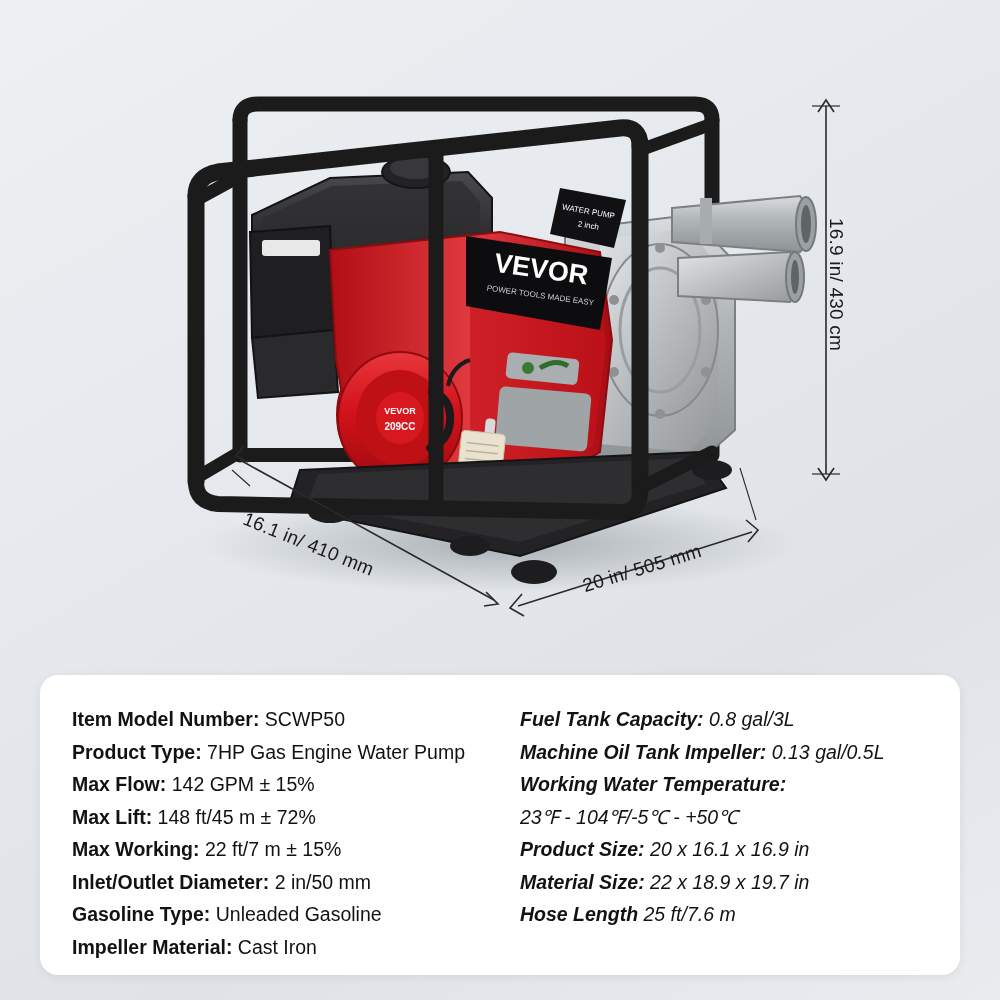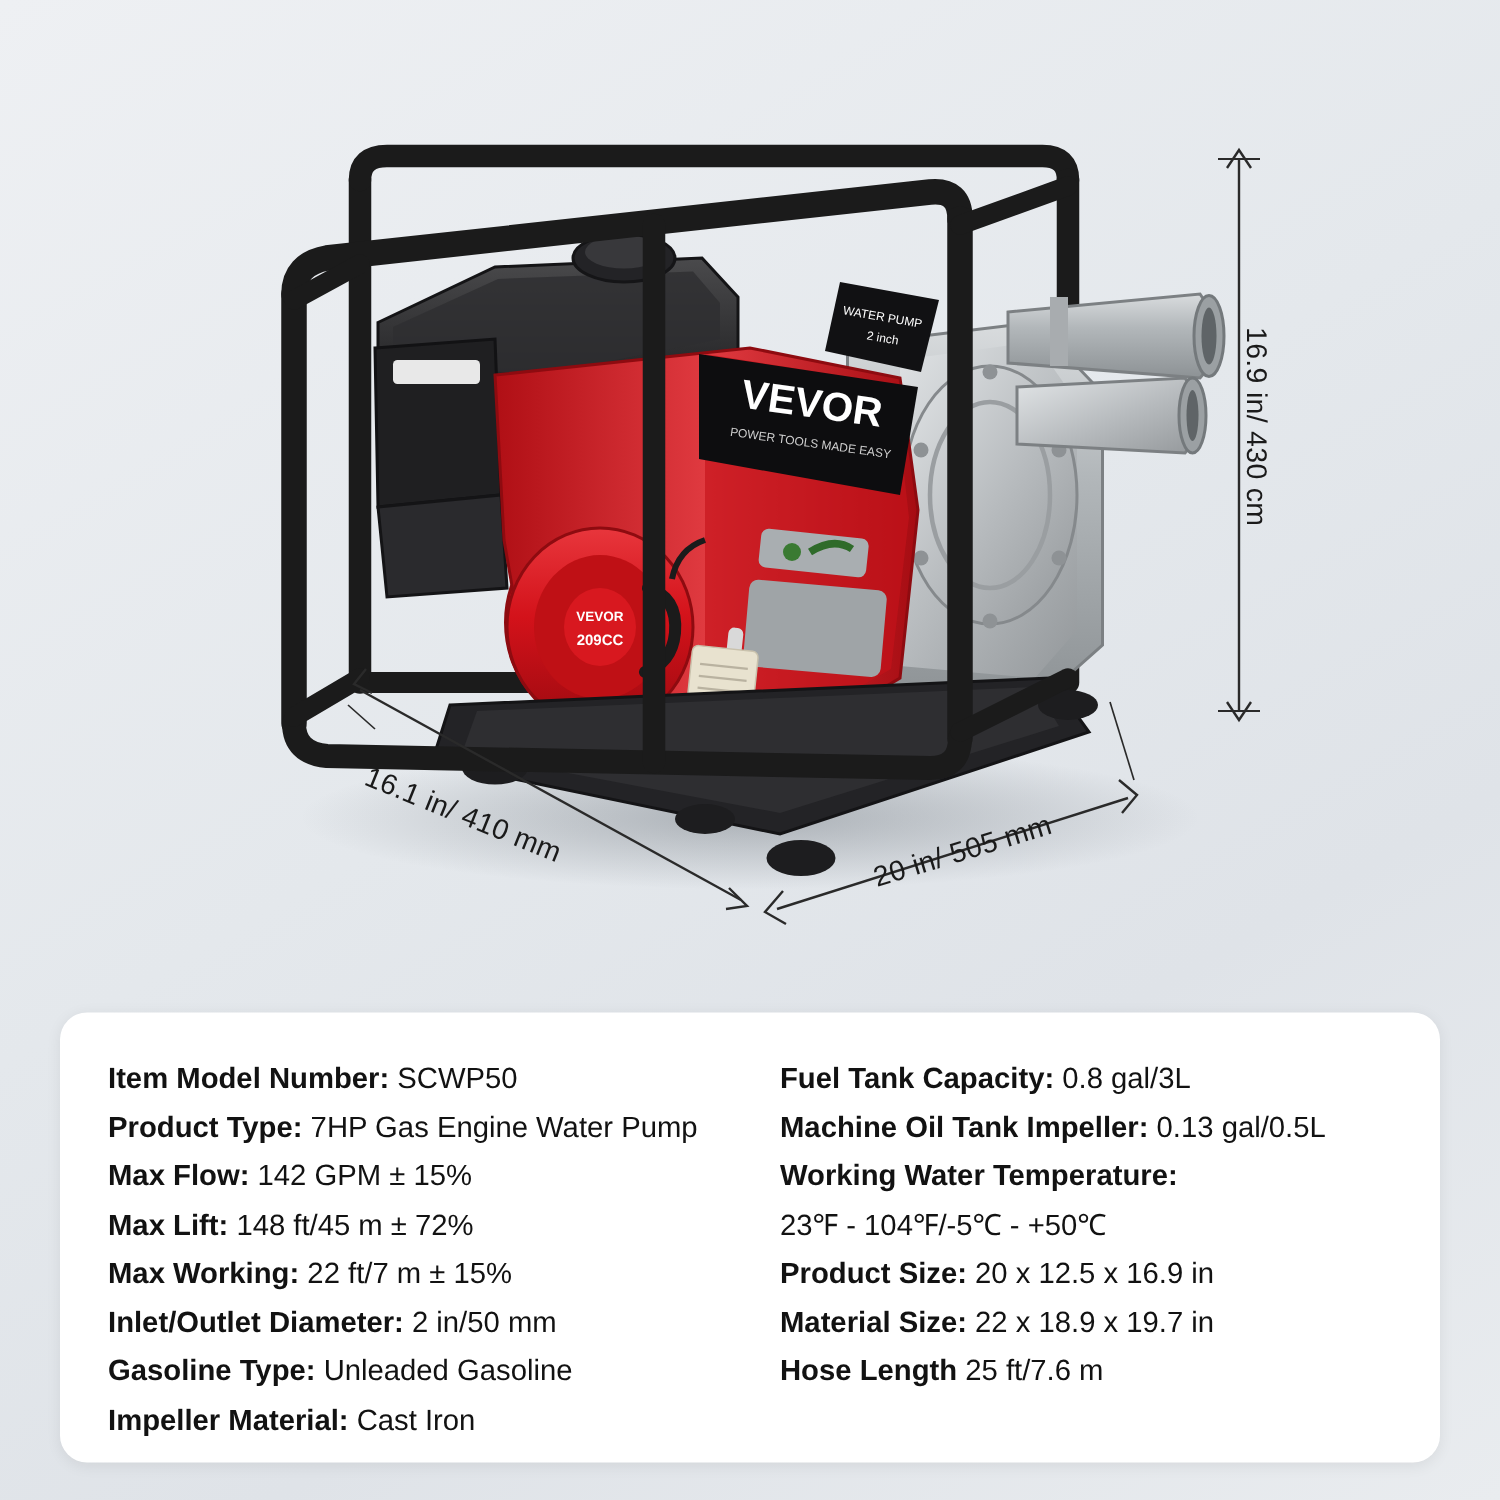--- a/index.html
+++ b/index.html
@@ -83,20 +83,21 @@
   .spec-col {
     box-sizing: border-box;
   }
   .spec-col.left {
     width: 470px;
     padding-left: 32px;
   }
   .spec-col.right {
     width: 450px;
     padding-left: 10px;
+    font-style: italic;
   }
   .spec-row {
     font-size: 19.5px;
     line-height: 32.5px;
     color: #121212;
     white-space: nowrap;
   }
   .spec-key {
     font-weight: bold;
   }
@@ -347,21 +348,21 @@
         <div class="spec-row">
           <span class="spec-key">Working Water Temperature:</span>
           <span class="spec-val"></span>
         </div>
         <div class="spec-row">
           <span class="spec-key"></span>
           <span class="spec-val">23℉ - 104℉/-5℃ - +50℃</span>
         </div>
         <div class="spec-row">
           <span class="spec-key">Product Size:</span>
-          <span class="spec-val">20 x 12.5 x 16.9 in</span>
+          <span class="spec-val">20 x 16.1 x 16.9 in</span>
         </div>
         <div class="spec-row">
           <span class="spec-key">Material Size:</span>
           <span class="spec-val"> 22 x 18.9 x 19.7 in</span>
         </div>
         <div class="spec-row">
           <span class="spec-key">Hose Length</span>
           <span class="spec-val"> 25 ft/7.6 m</span>
         </div>
       </div>

